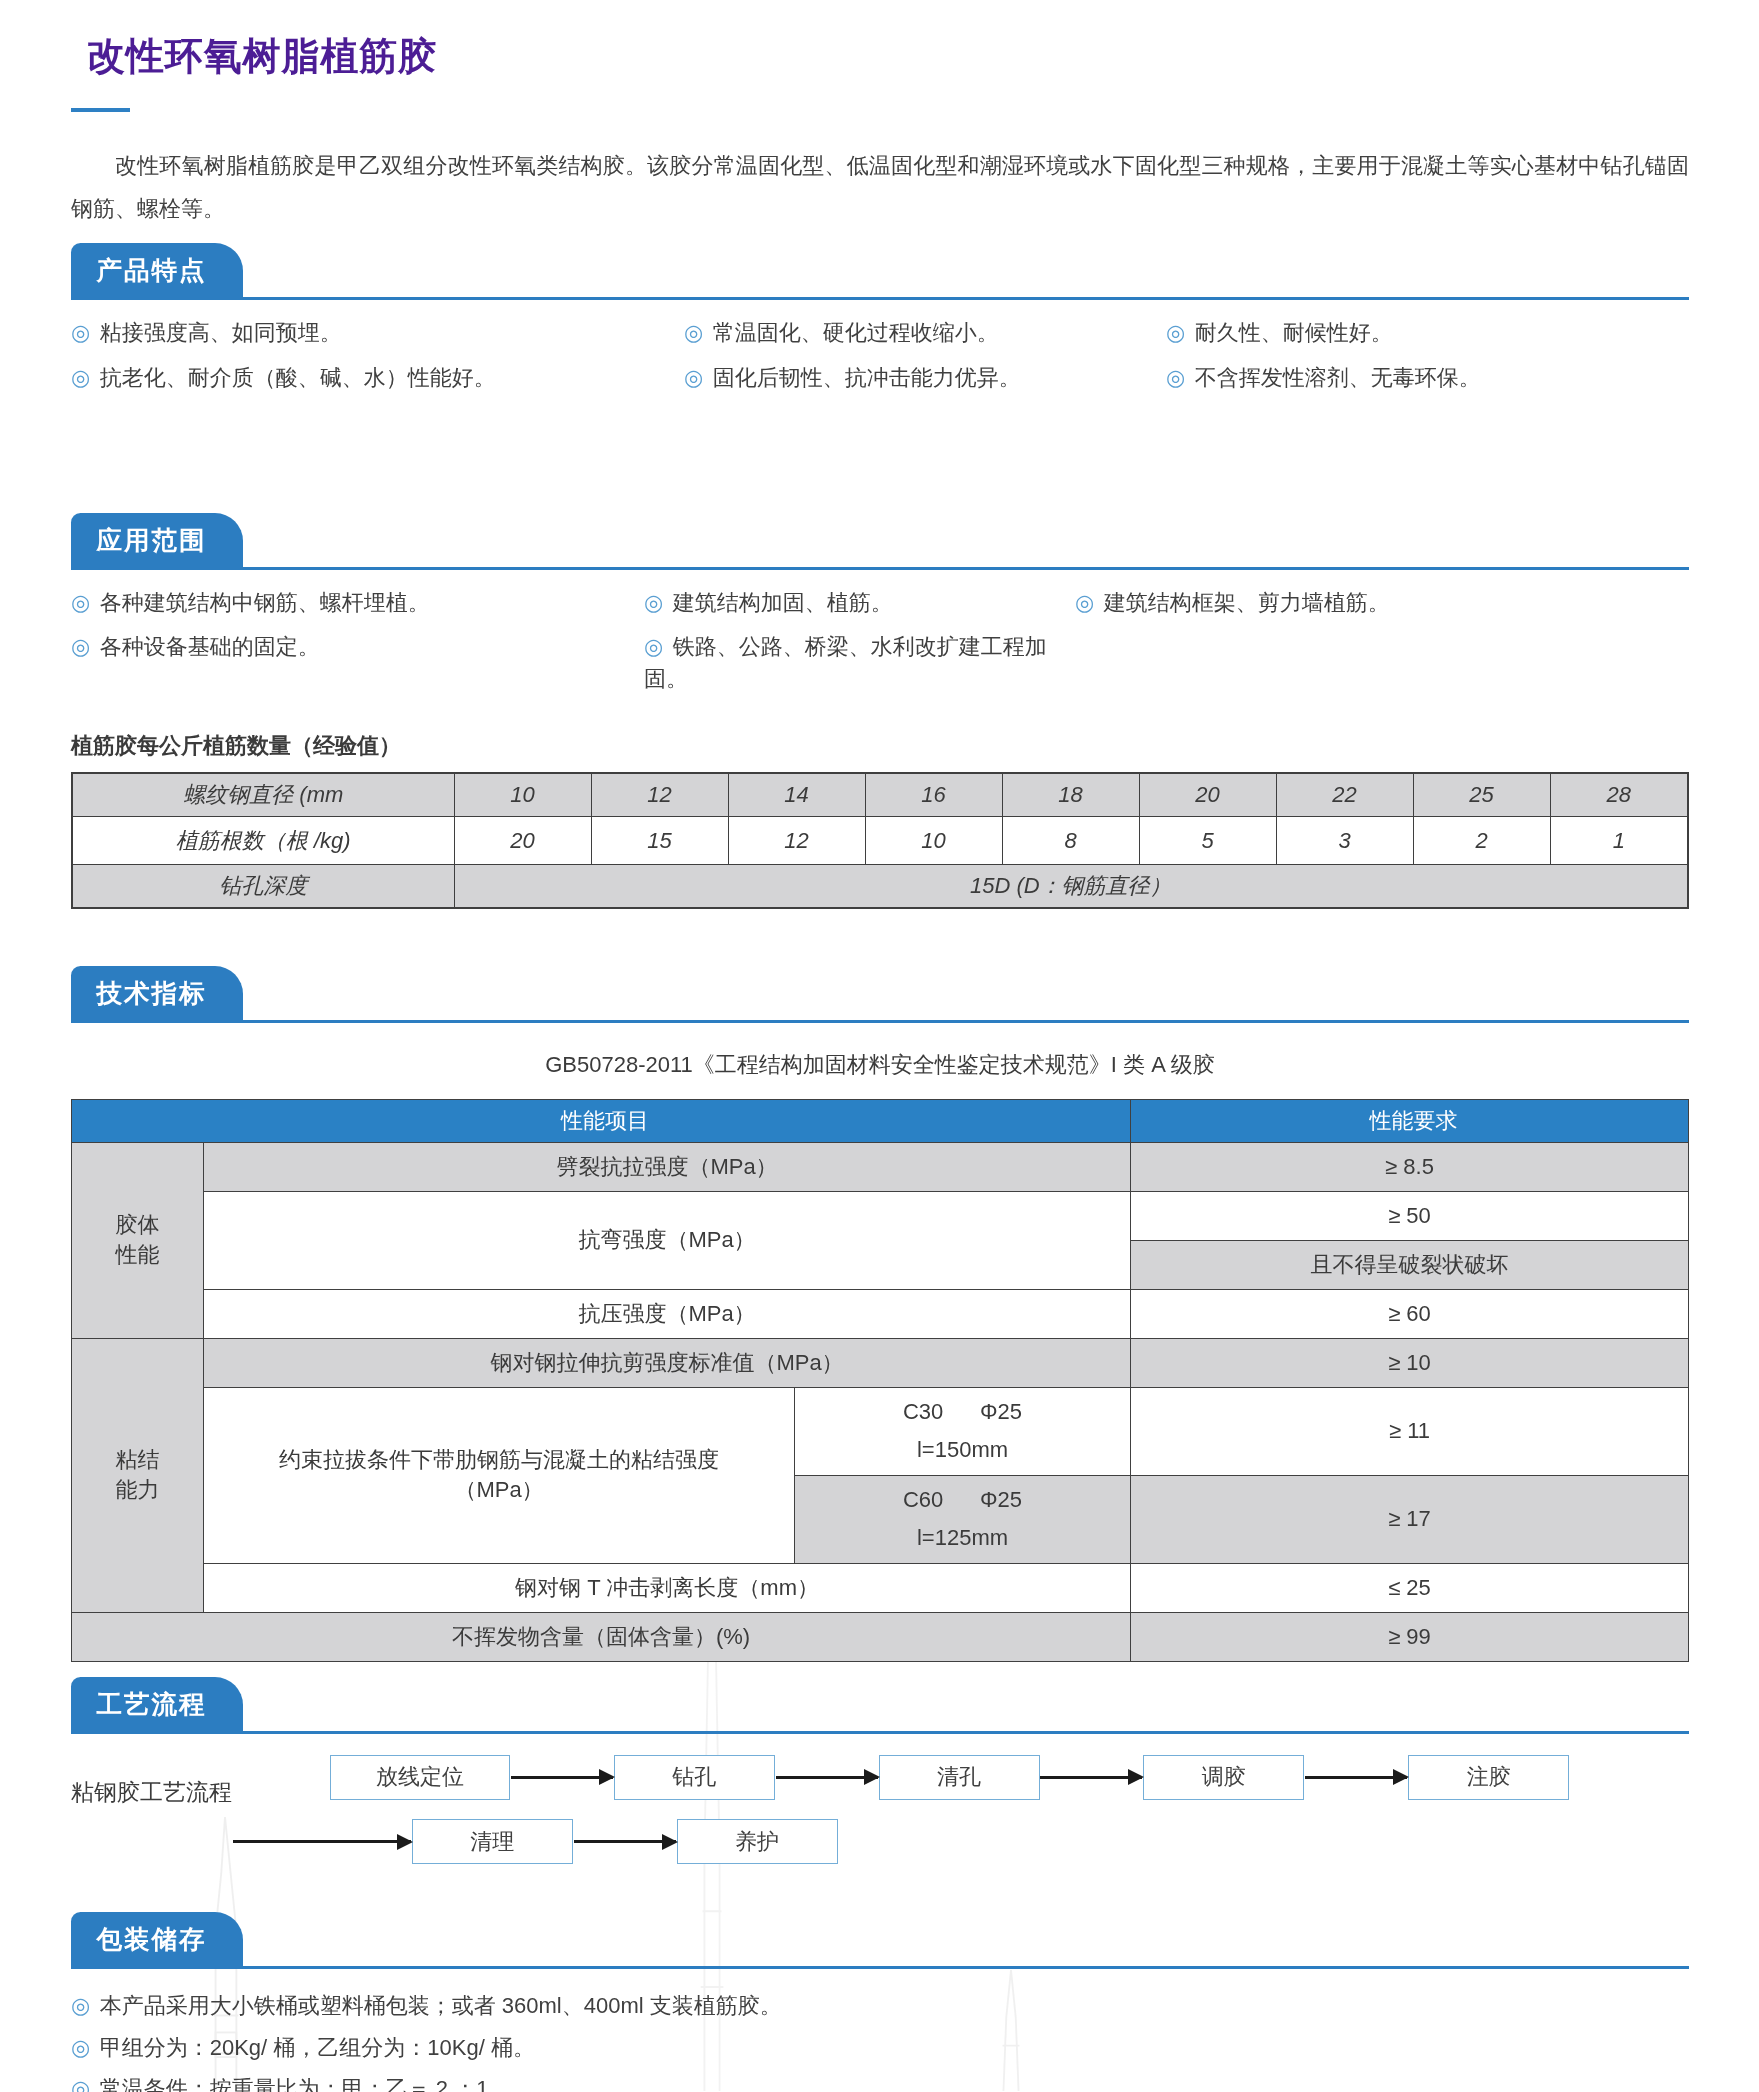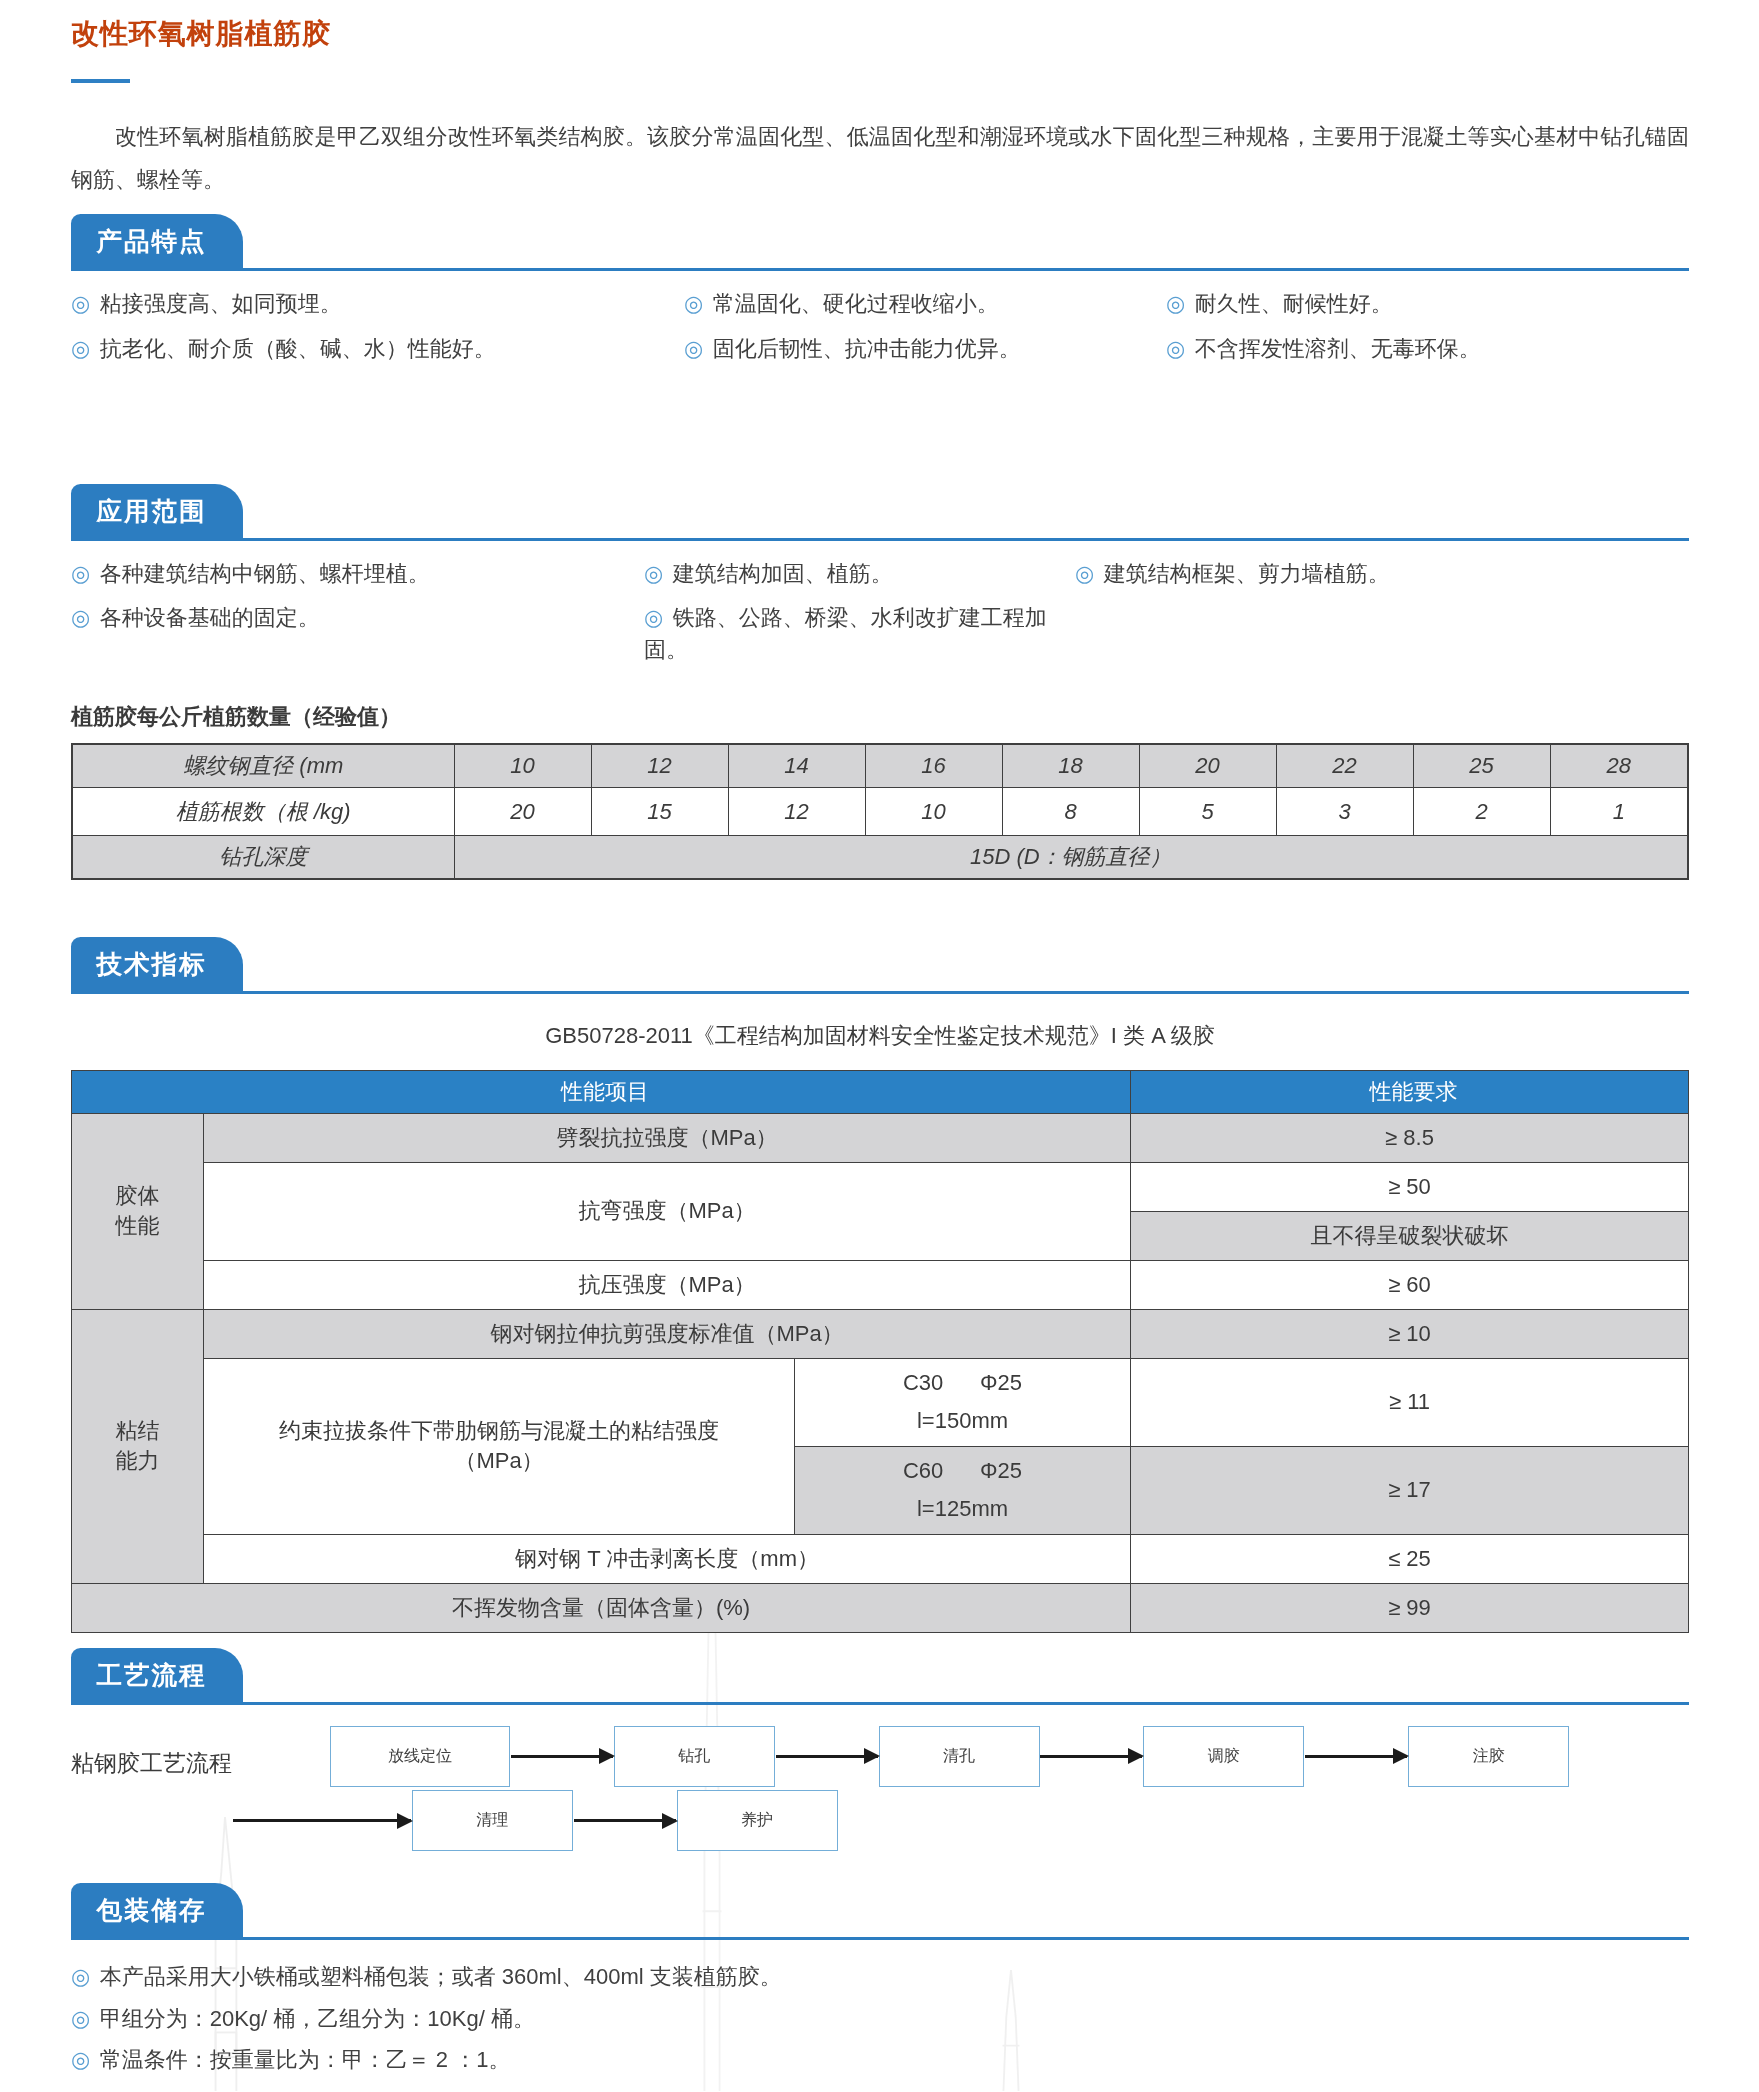--- a/index.html
+++ b/index.html
@@ -3,21 +3,21 @@
 <meta charset="utf-8">
 <style>
   html,body { margin:0; padding:0; background:#ffffff; }
   body {
     width:1759px; height:2092px; position:relative; overflow:hidden;
     font-family:"Liberation Sans","DejaVu Sans",sans-serif; color:#3b3b3b;
   }
   .page { position:relative; z-index:1; padding:15px 70px 0 71px; }
 
   
-  .doc-title { margin:0; font-size:28px; font-weight:bold; color:#c2410c; letter-spacing:0.9px; }
+  .doc-title { margin:16px; font-size:38px; font-weight:bold; color:#4c1d95; letter-spacing:0.9px; }
   .title-dash { width:59px; height:4.7px; background:#2e80c4; margin-top:25.6px; }
 
   
   .intro { margin:32px 0 0 0; font-size:22px; line-height:43px; text-indent:2em; text-align:justify; color:#404040; }
 
   
   .section-head { margin-top:13.2px; border-bottom:3.8px solid #2c7dc1; line-height:0; }
   .badge {
     display:inline-block; background:#2c7dc1; color:#fff; font-size:25.6px; font-weight:bold;
     height:54px; line-height:54px; padding:0 36px 0 25.6px; border-radius:9.5px 28px 0 0; letter-spacing:1.9px;
@@ -46,23 +46,23 @@
   table.tech td.hdr { background:#2a81c5; color:#ffffff; border-color:#404040;padding-left:8px; }
   .cond-line { white-space:pre; line-height:38px; }
 
   
   .flow-section { position:relative; margin-top:13.2px; height:125px; }
   .flow-label { position:absolute; left:0; top:30px; font-size:23px; color:#3b3b3b; }
   .flow-row { position:absolute; display:flex; align-items:center; }
   .flow-row.r1 { left:259px; top:7.6px; }
   .flow-row.r2 { left:161px; top:72px; }
   .flow-box {
-    min-width:161px; height:61px; box-sizing:border-box; background:#fff;
+    min-width:161px; height:45px; box-sizing:border-box; background:#fff;
     border:1.9px solid #74aed8; display:flex; align-items:center; justify-content:center;
-    font-size:16px; color:#404040; padding:0 13.2px;
+    font-size:22px; color:#404040; padding:0 13.2px;
   }
   .flow-arrow { width:102px; height:2.8px; background:#1b1b1b; position:relative; margin:0 0.9px; }
   .flow-arrow.long { width:178px; }
   .flow-arrow::after {
     content:""; position:absolute; right:-1.9px; top:50%; transform:translateY(-50%);
     border-left:16px solid #1b1b1b; border-top:8.5px solid transparent; border-bottom:8.5px solid transparent;
   }
 
   
   .wm { position:absolute; z-index:0; opacity:0.55; }

